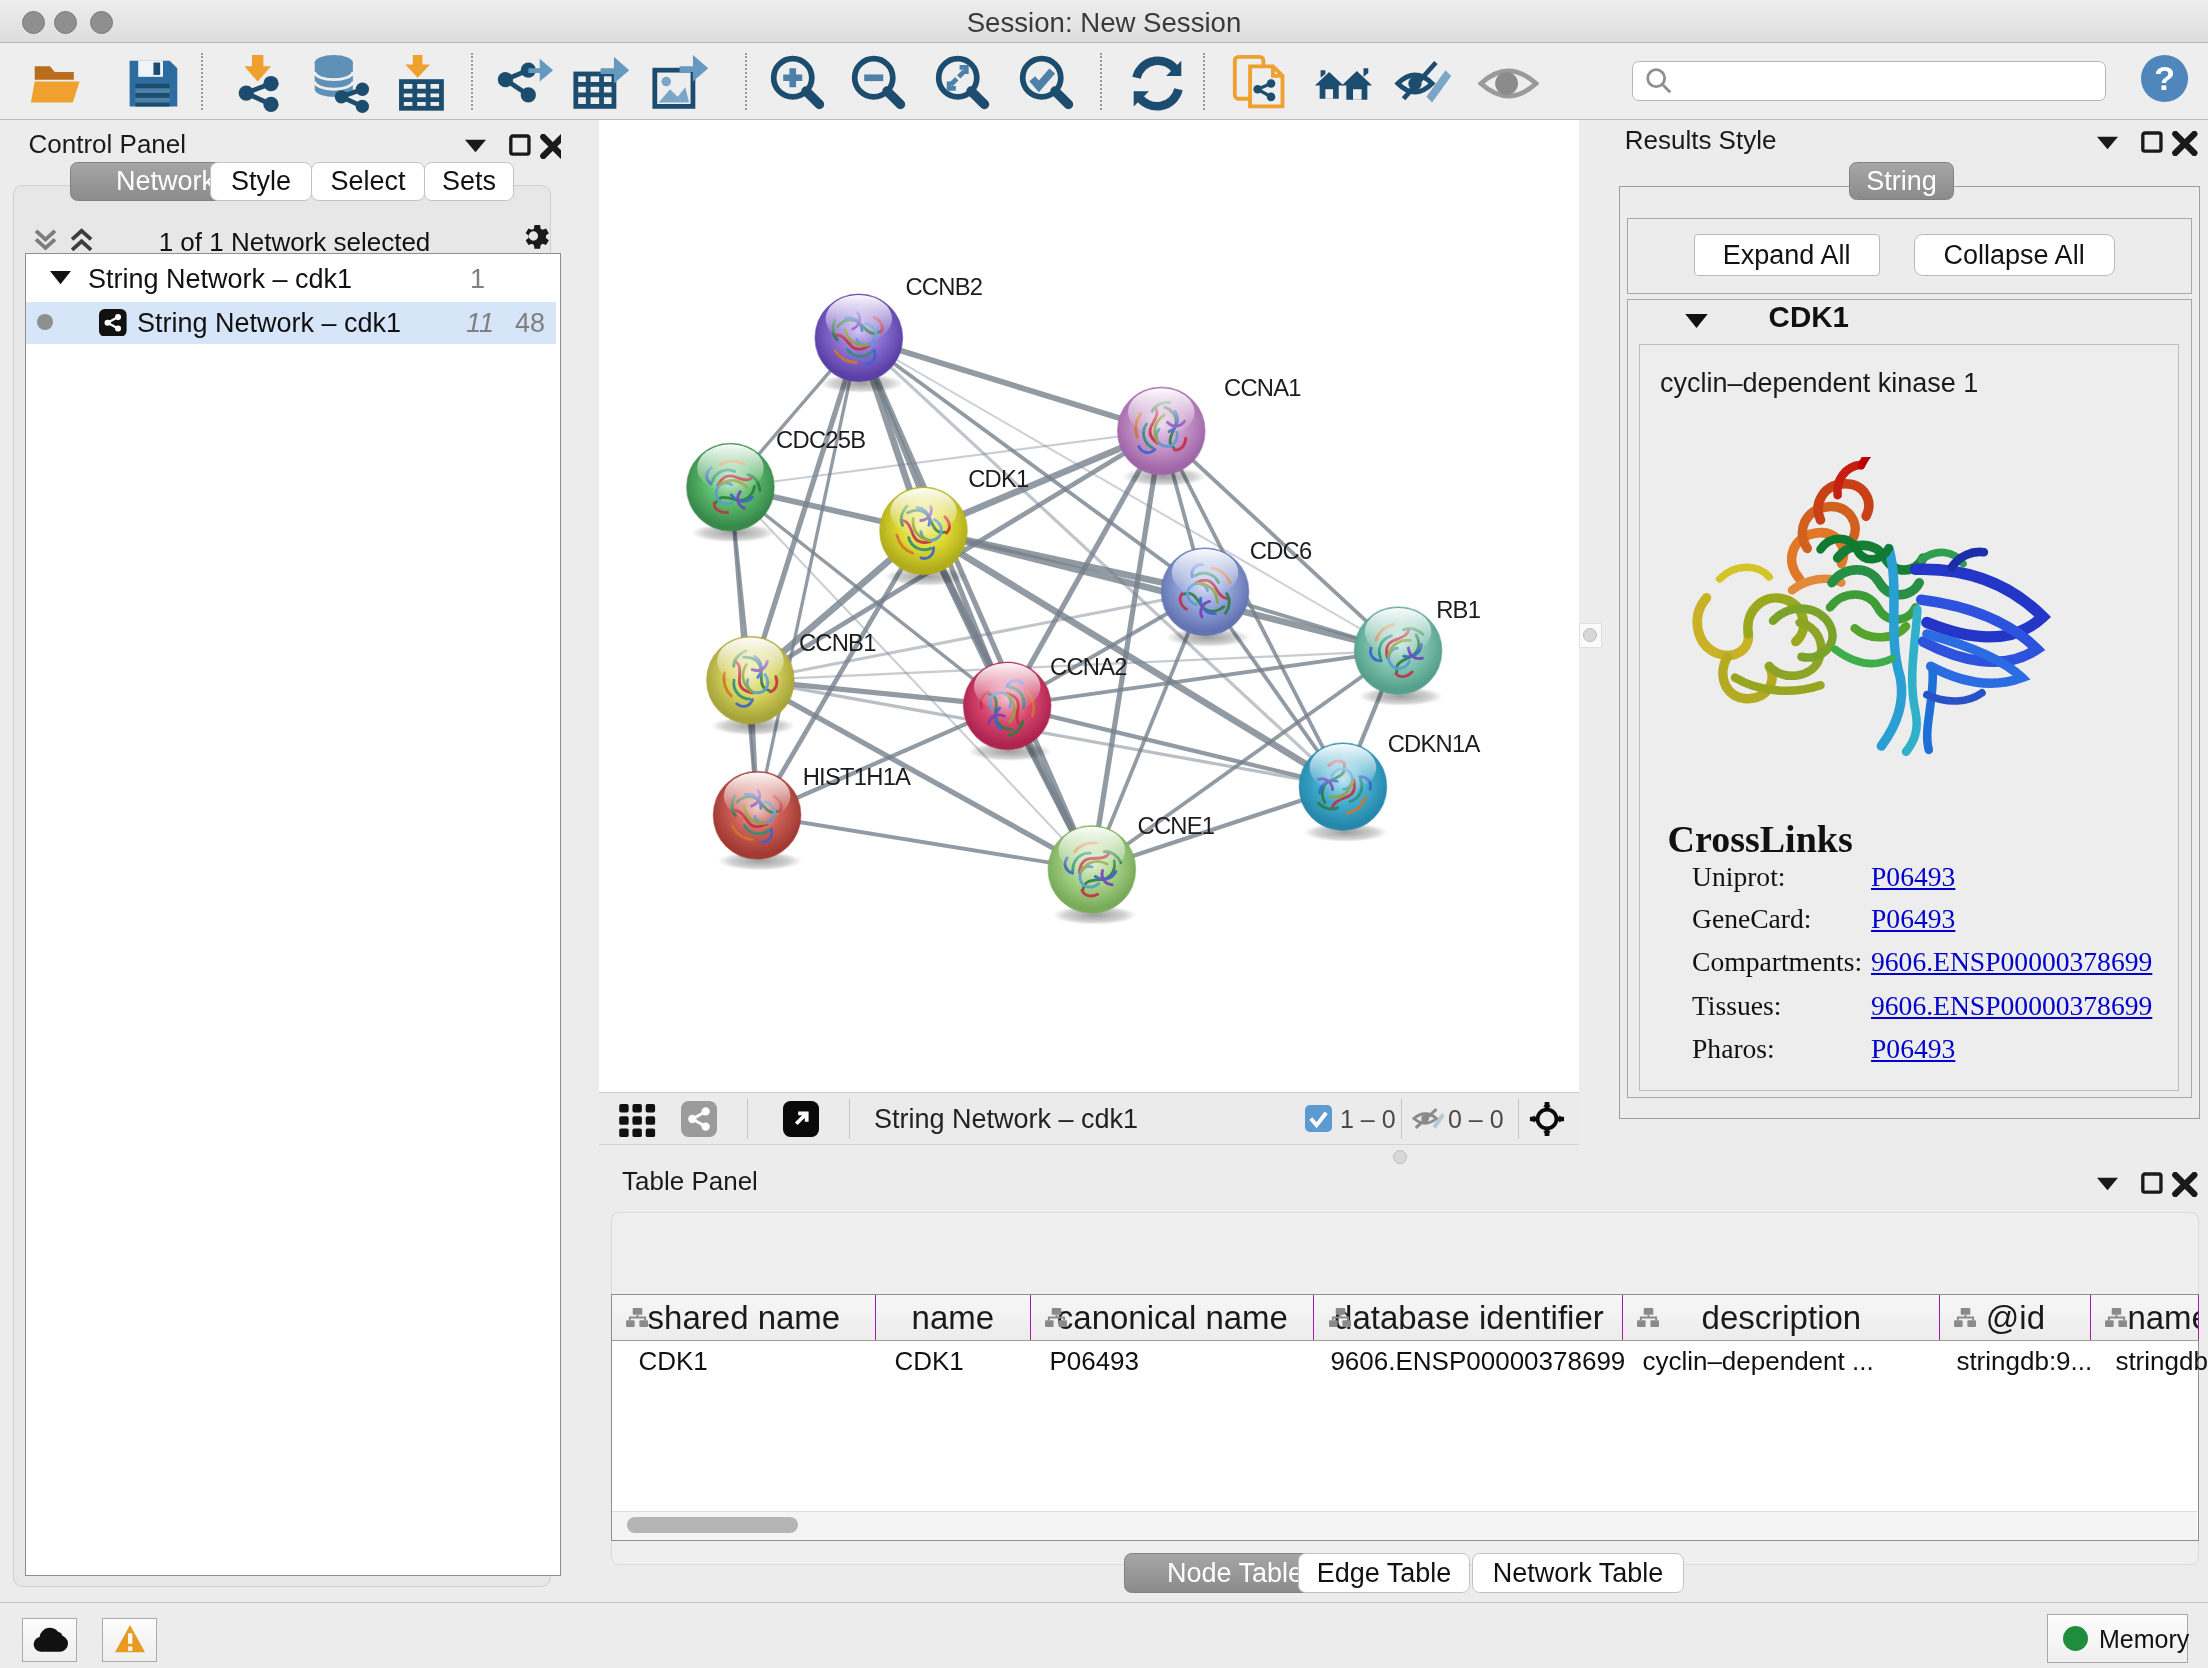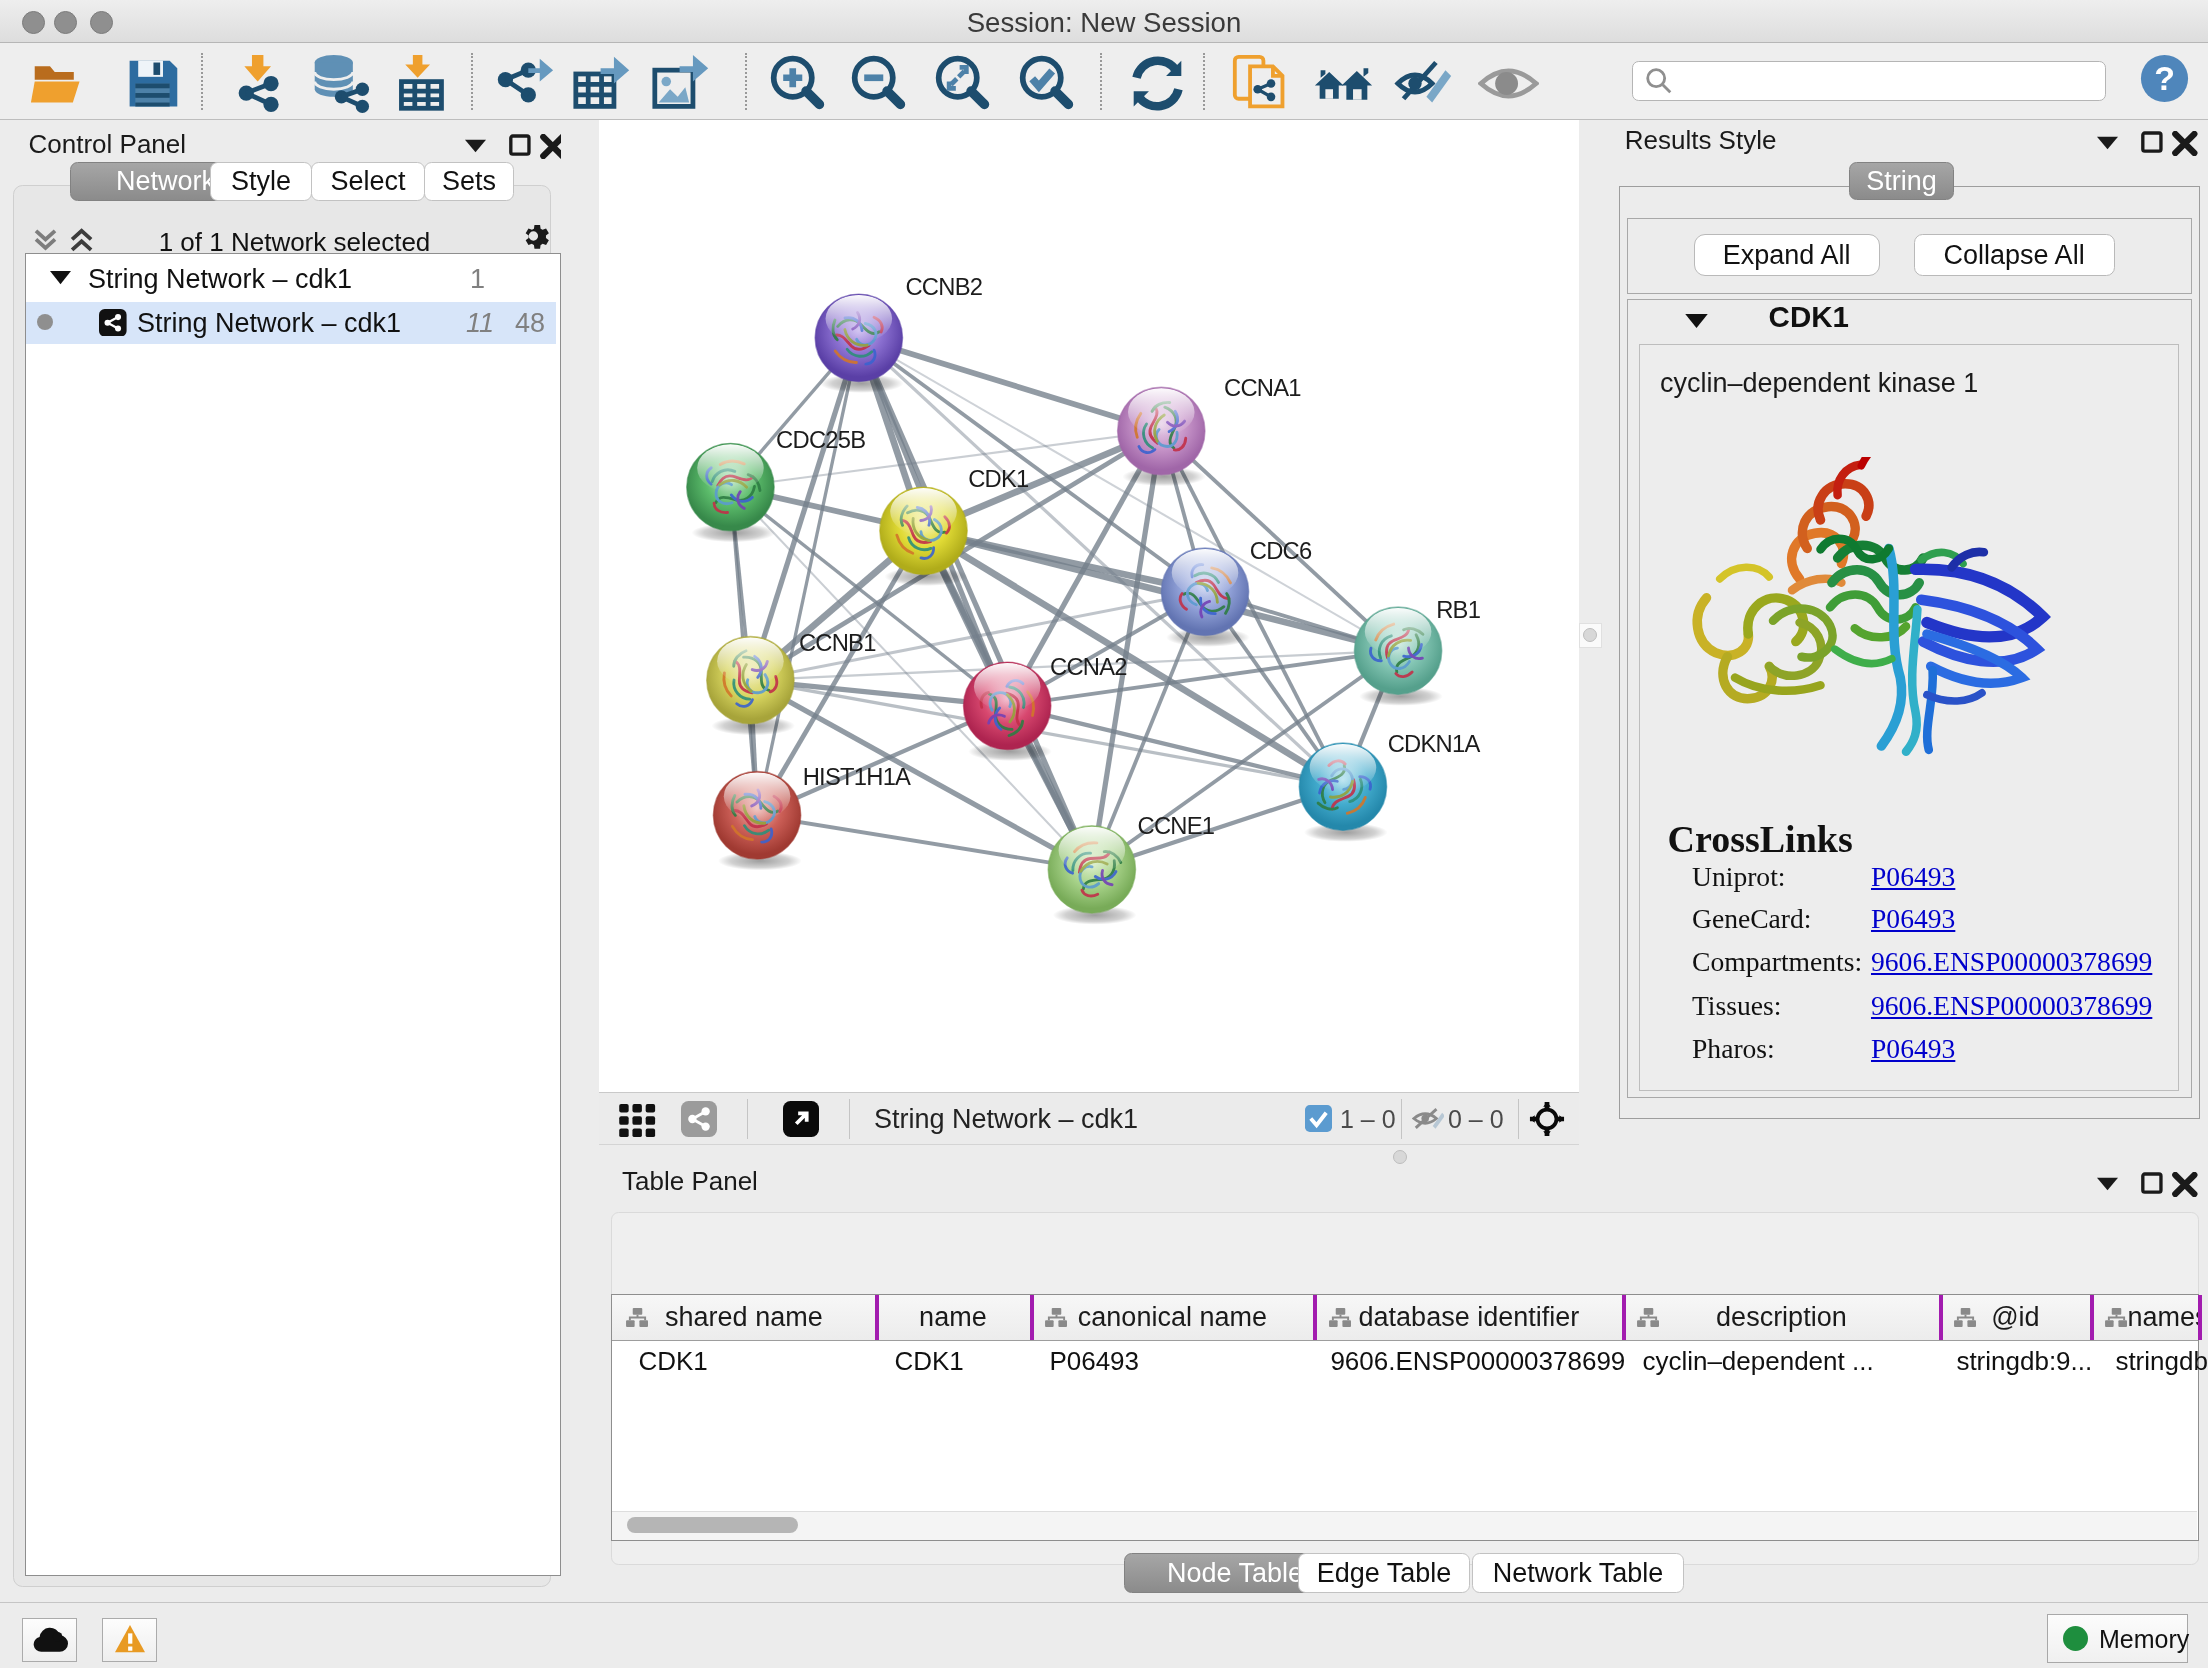--- a/index.html
+++ b/index.html
@@ -41,21 +41,21 @@
   .nbsep{position:absolute;top:5.7px;height:40px;width:0;border-left:1px solid #c4c4c4;}
   
   #rpanel{left:1619px;top:120px;width:590px;height:1029px;background:#ececec;}
   
   #tpanel{left:599px;top:1149px;width:1609px;height:453px;background:#ececec;}
   
   #statusbar{left:0;top:1602px;width:2208px;height:67px;background:#ececec;
      border-top:1px solid #c5c5c5;}
   .crossrow{left:52px;font-family:"Liberation Serif",serif;font-size:27.6px;color:#111;}
   .crosslink{left:231px;font-family:"Liberation Serif",serif;font-size:27.6px;color:#0000cc;text-decoration:underline;}
-  .thdr{top:0;height:45px;border-right:4px solid #a21caf;font-size:27px;color:#1a1a1a;
+  .thdr{top:0;height:45px;border-right:1px solid #a21caf;font-size:33px;color:#1a1a1a;
      text-align:center;line-height:45px;overflow:hidden;white-space:nowrap;}
   .thico{position:absolute;left:13.3px;top:12.4px;width:23px;height:21px;}
   .trow{top:51px;font-size:26px;color:#111;}
   .winbtn{position:absolute;width:53px;height:42px;background:linear-gradient(#fdfdfd,#eeeeee);
      border:1px solid #ababab;}
 </style>
 </head>
 <body>
 <div class="abs" id="titlebar">
   <div class="tl" style="left:22px;"></div>
@@ -605,21 +605,21 @@
   </svg>
 
   <div class="abs" style="left:0px;top:66px;width:579px;height:931px;background:#ececec;border:1px solid #9d9d9d;"></div>
 
   <div class="abs" style="left:230px;top:42px;width:103px;height:36px;border-radius:7.6px;
        background:linear-gradient(#a6a6a6,#8b8b8b);border:1px solid #828282;color:#fff;
        font-size:27px;text-align:center;line-height:36px;">String</div>
 
   <div class="abs" style="left:7.6px;top:98px;width:563px;height:74px;border:1px solid #a8a8a8;">
     <div class="abs" style="left:66px;top:15px;width:184px;height:40px;background:#fff;border:1px solid #b9b9b9;
-         border-radius:11px;text-align:center;font-size:27px;line-height:40px;color:#111;">Expand All</div>
+         border-radius:4px;text-align:center;font-size:27px;line-height:40px;color:#111;">Expand All</div>
     <div class="abs" style="left:286px;top:15px;width:199px;height:40px;background:#fff;border:1px solid #b9b9b9;
          border-radius:8.6px;text-align:center;font-size:27px;line-height:40px;color:#111;">Collapse All</div>
   </div>
 
   <div class="abs" style="left:7.6px;top:179px;width:563px;height:797px;border:1px solid #a8a8a8;">
     <svg class="abs" style="left:57px;top:14.3px" width="23" height="15" viewBox="0 0 24 16">
         <path d="M0 0 h24 l-12 15 z" fill="#111"></path>
       </svg>
     <div class="abs" style="left:141px;top:0px;font-size:29.5px;font-weight:bold;color:#111;">CDK1</div>
     <div class="abs" style="left:11.4px;top:44px;width:538px;height:745px;background:#ededed;border:1px solid #bdbdbd;">

